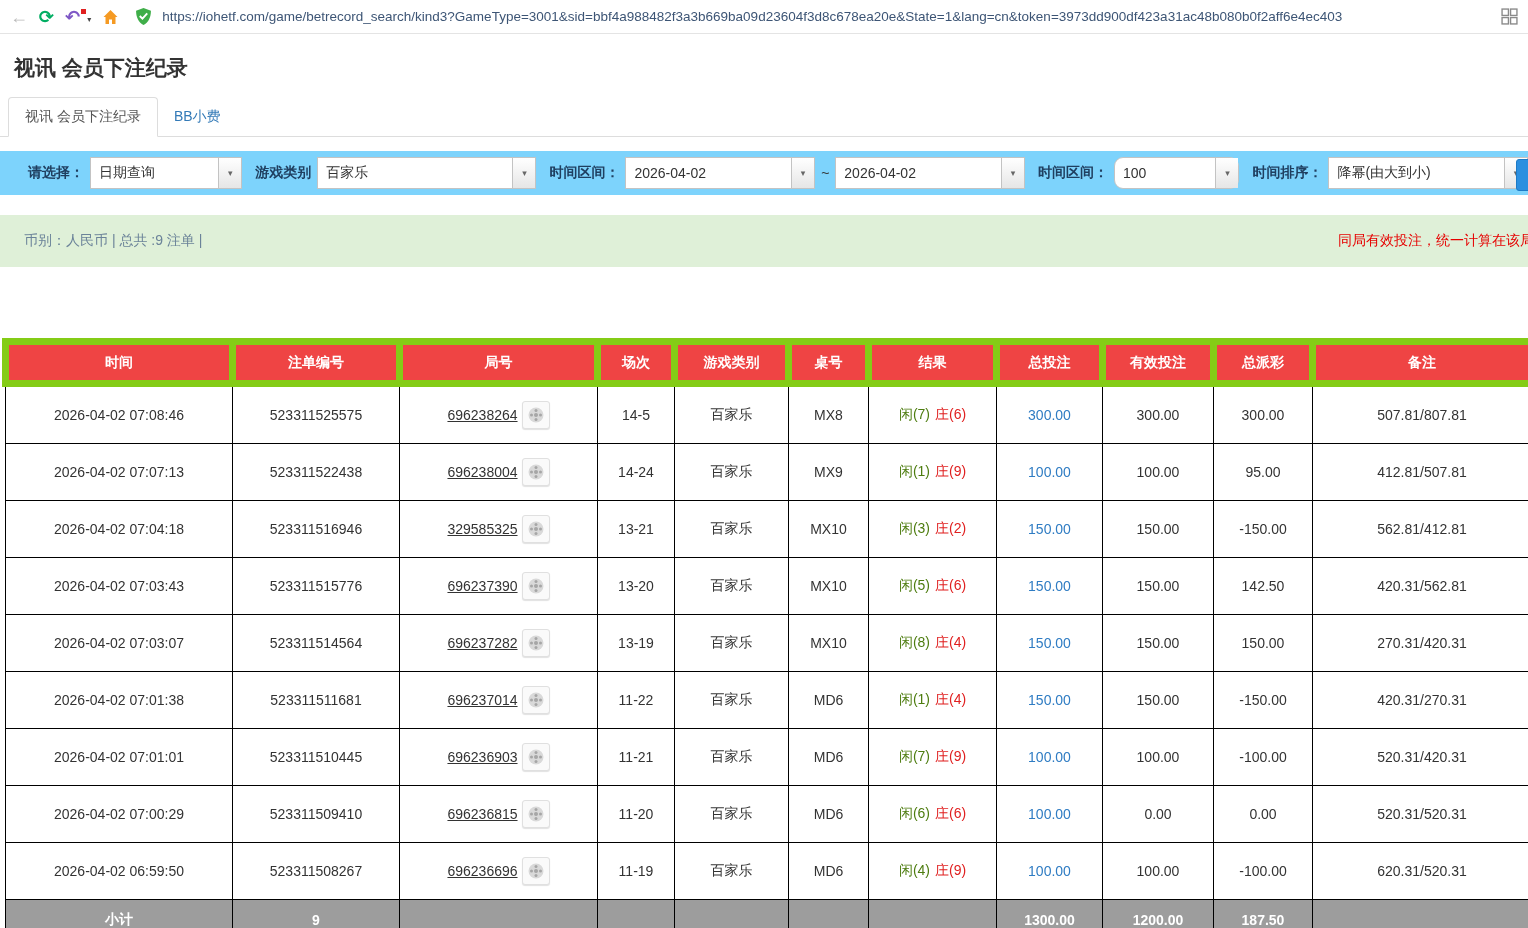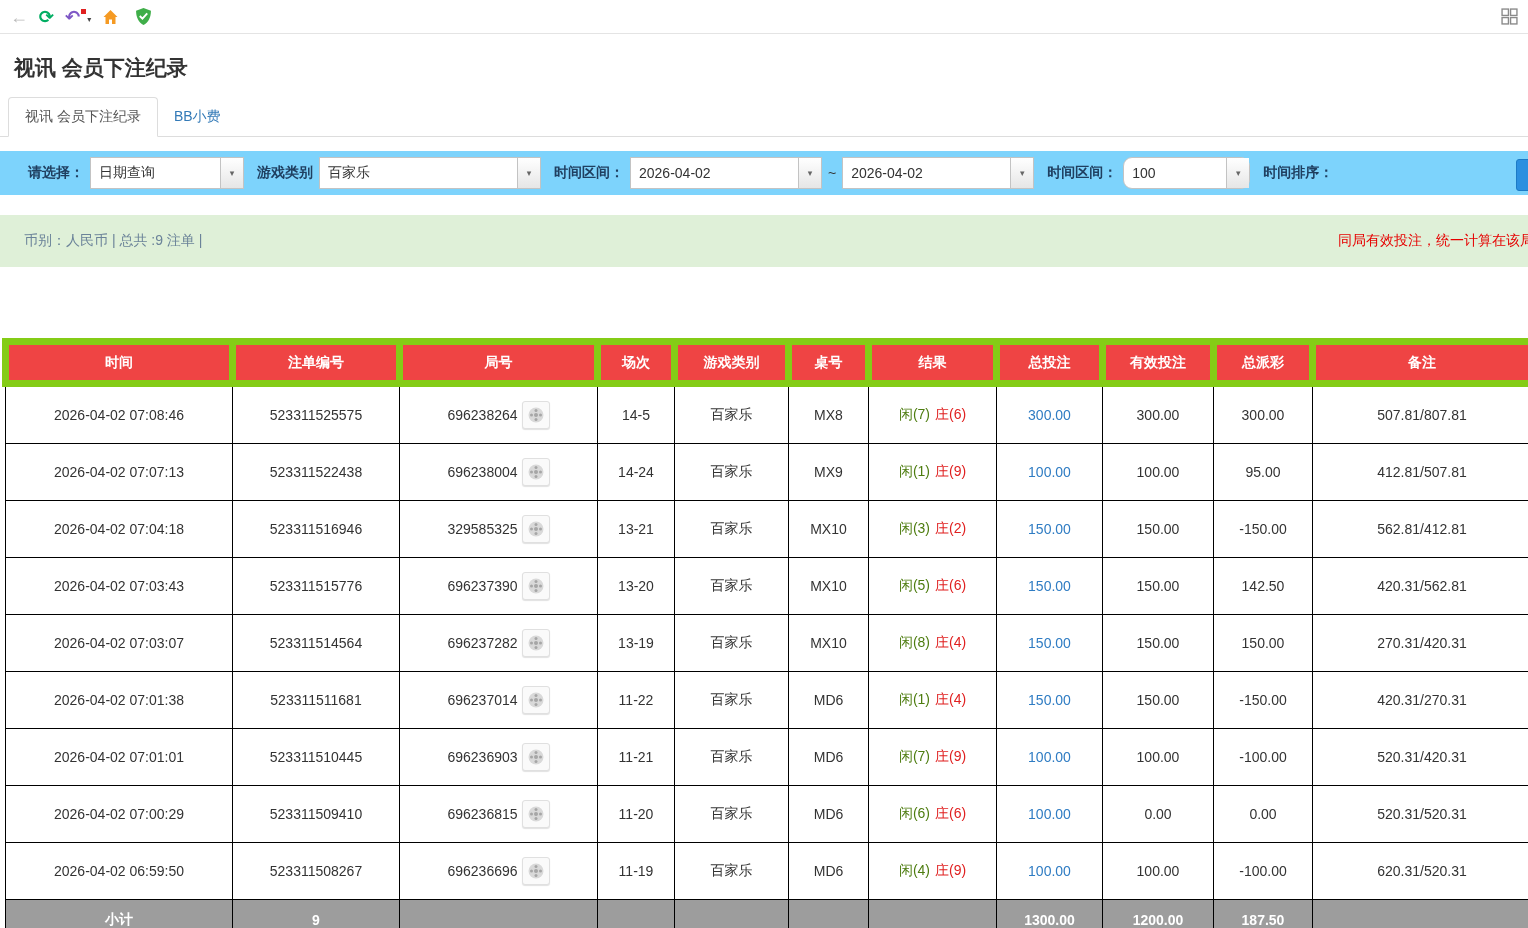--- a/index.html
+++ b/index.html
@@ -50,21 +50,21 @@
     display:flex;align-items:center;padding-left:24px;font-size:14px;overflow:hidden;}
   .info-left{color:#6b8399;}
   .info-right{position:absolute;right:-6px;color:#e60000;}
 
   
   .bet-table{border-collapse:collapse;table-layout:fixed;width:1526px;margin:71px 0 0 2px;font-size:14px;}
   .bet-table th{background:#ef4444;color:#fff;font-weight:bold;height:33px;border:7px solid #84cc16;text-align:center;}
   .bet-table tbody td{border:1px solid #000;height:54px;text-align:center;background:#fff;color:#333;}
   .bet-table tfoot td{border:1px solid #000;background:#9d9d9d;color:#fff;font-weight:bold;height:38px;text-align:center;}
   .red{color:#e02020;}
-  .round-wrap{display:flex;align-items:center;justify-content:center;gap:4px;}
+  .round-wrap{display:flex;align-items:center;justify-content:center;gap:4px;text-decoration:underline;}
   .video-icon{width:26px;height:26px;border:1px solid #e0e0e0;background:#fafafa;border-radius:3px;
     display:inline-flex;align-items:center;justify-content:center;box-shadow:0 1px 1px rgba(0,0,0,.12);cursor:pointer;}
   .result-player{color:#4d7c0f;margin-right:5px;}
   .result-banker{color:#e02020;}
   .bet-link{color:#2f7cc3;cursor:pointer;}
 </style>
 </head>
 <body>
 
 <div class="browser-bar">
@@ -79,20 +79,21 @@
     <svg width="17" height="16" viewBox="0 0 16 16">
         <path d="M8 1 L15 8 H13 V15 H9.5 V10.5 H6.5 V15 H3 V8 H1 Z" fill="#f59a23"></path>
       </svg>
   </span>
   <span class="shield">
     <svg width="15" height="17" viewBox="0 0 14 16">
         <path d="M7 0 L14 2.5 C14 9 11.5 13.5 7 16 C2.5 13.5 0 9 0 2.5 Z" fill="#3fae49"></path>
         <path d="M3.5 7.5 L6 10 L10.5 5" stroke="#fff" stroke-width="1.8" fill="none"></path>
       </svg>
   </span>
+  <span class="url-text">https://iohetf.com/game/betrecord_search/kind3?GameType=3001&amp;sid=bbf4a988482f3a3b669ba09d23604f3d8c678ea20e&amp;State=1&amp;lang=cn&amp;token=3973dd900df423a31ac48b080b0f2aff6e4ec403</span>
   <span class="ext-ic">
     <svg width="17" height="17" viewBox="0 0 16 16">
       <rect x="1" y="1" width="6" height="6" fill="none" stroke="#8a8a8a" stroke-width="1.3"></rect>
       <rect x="9" y="1" width="6" height="6" fill="none" stroke="#8a8a8a" stroke-width="1.3"></rect>
       <rect x="1" y="9" width="6" height="6" fill="none" stroke="#8a8a8a" stroke-width="1.3"></rect>
       <rect x="9" y="9" width="6" height="6" fill="none" stroke="#8a8a8a" stroke-width="1.3"></rect>
     </svg>
   </span>
 </div>
 
@@ -127,20 +128,24 @@
     <span class="combo-arrow">▾</span>
   </span>
 
   <span class="flabel" style="margin-left:13px;">时间区间：</span>
   <span class="combo" style="width:125px;margin-left:6px;border-radius:9px;">
     <span class="combo-text">100</span>
     <span class="combo-arrow">▾</span>
   </span>
 
   <span class="flabel" style="margin-left:13px;">时间排序：</span>
+  <span class="combo" style="width:200px;margin-left:6px;">
+    <span class="combo-text">降幂(由大到小)</span>
+    <span class="combo-arrow">▾</span>
+  </span>
 
   <span class="search-btn"></span>
 </div>
 
 <div class="info-bar">
   <span class="info-left">币别：人民币 | 总共 :9 注单 |</span>
   <span class="info-right">同局有效投注，统一计算在该局</span>
 </div>
 
 <table class="bet-table">

